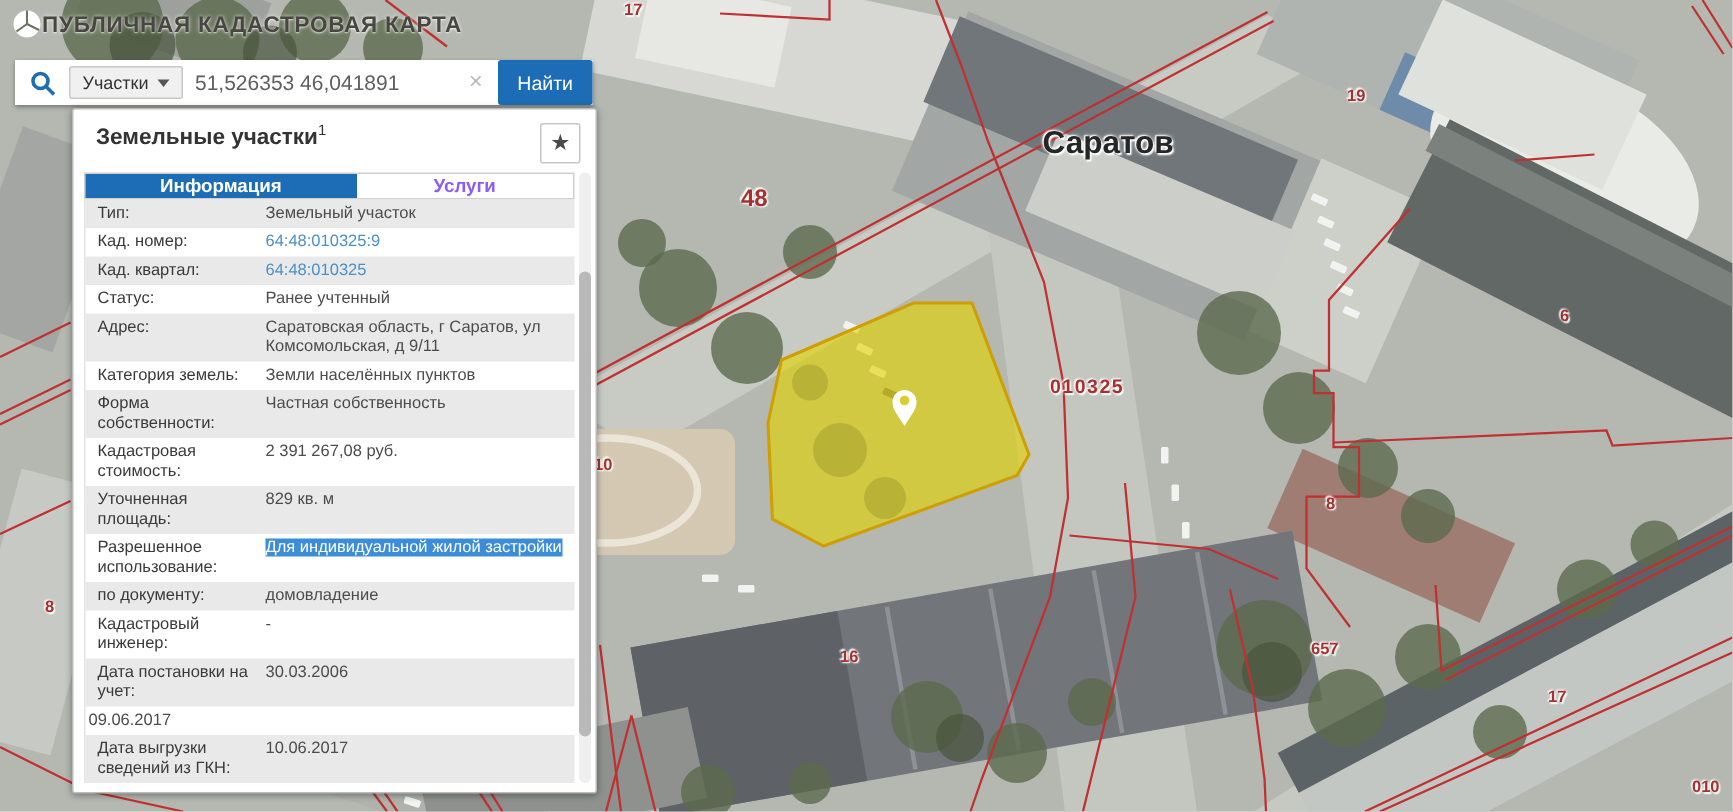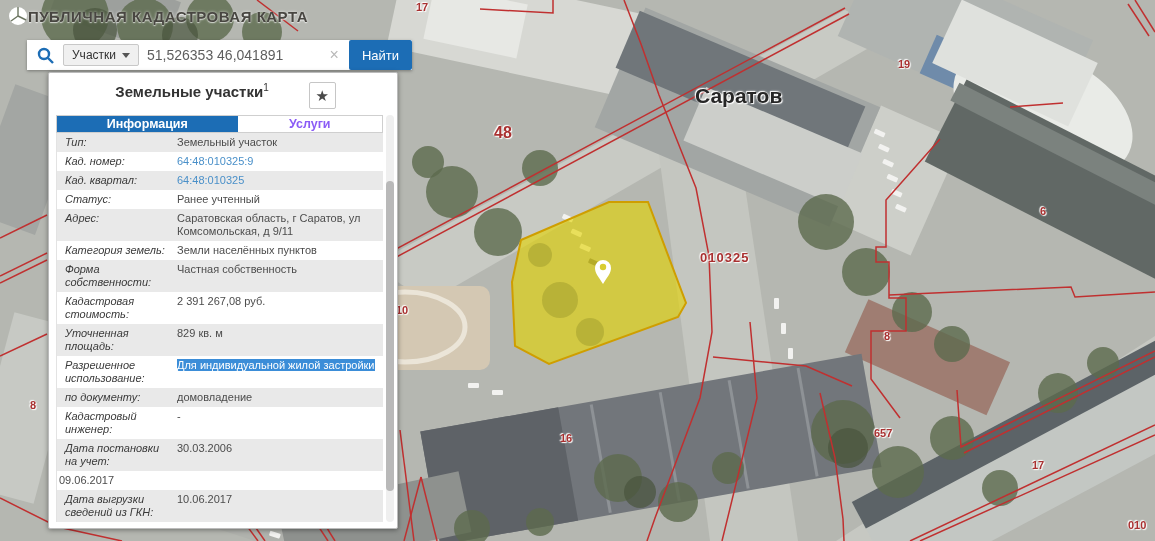--- a/index.html
+++ b/index.html
@@ -15,49 +15,49 @@
   .lbl-kv { font-size:13px; letter-spacing:1px; }
   .lbl-city { position:absolute; color:#262626; font-size:21px; font-weight:bold;
               text-shadow:0 0 3px #fff, 1px 1px 1px #fff, -1px -1px 1px #fff; }
 
   
   #header { position:absolute; left:8px; top:6px; display:flex; align-items:center; gap:0; }
   #header .title { font-size:15px; font-weight:bold; letter-spacing:.5px; color:#484641;
                    text-shadow:0 0 3px rgba(255,255,255,.75), 0 1px 1px rgba(255,255,255,.6); }
 
   
-  #searchbar { position:absolute; left:27px; top:40px; width:385px; height:30px; background:#fff;
+  #searchbar { position:absolute; left:10px; top:40px; width:385px; height:30px; background:#fff;
                box-shadow:0 1px 3px rgba(0,0,0,.35); display:flex; align-items:center; }
   #search-icon { width:36px; display:flex; justify-content:center; align-items:center; flex:none; cursor:pointer; }
   .dropdown { flex:none; height:22px; margin-right:8px; background:#f0f0f0; border:1px solid #c8c8c8;
               border-radius:2px; display:flex; align-items:center; gap:6px; padding:0 8px; font-size:12px; color:#333; cursor:pointer; }
   .caret { width:0; height:0; border-left:4px solid transparent; border-right:4px solid transparent; border-top:5px solid #555; }
   #search-input { flex:1; border:none; outline:none; font-size:14px; color:#5e5e5e; font-family:"Liberation Sans",sans-serif; min-width:0; }
   #clear-btn { flex:none; color:#b9b9b9; font-size:16px; padding:0 10px; cursor:pointer; }
   #find-btn { flex:none; height:30px; padding:0 13px; background:#1c6db5; color:#fff; border:none;
               font-size:13px; border-radius:2px; cursor:pointer; font-family:"Liberation Sans",sans-serif; }
 
   
   #panel { position:absolute; left:48px; top:72px; width:350px; background:#fff; border:1px solid #bbb;
            border-radius:2px; box-shadow:0 1px 5px rgba(0,0,0,.4); padding-bottom:6px; }
-  #panel-head { display:flex; align-items:flex-start; justify-content:center; padding:9px 10px 6px 15px;gap:40px; }
+  #panel-head { display:flex; align-items:flex-start; justify-content:space-between; padding:9px 10px 6px 15px;gap:40px; }
   #panel-title { font-size:15px; font-weight:bold; color:#333; }
   #panel-title sup { font-size:10px; font-weight:normal; }
   #fav-btn { width:27px; height:27px; border:1px solid #c6c6c6; border-radius:2px; background:#fff;
              color:#4a4a4a; font-size:15px; line-height:25px; text-align:center; cursor:pointer; }
   #panel-body { margin:0 14px 0 7px; position:relative; }
   #tabs { display:flex; border:1px solid #cfcfcf; }
   .tab { height:16px; display:flex; align-items:center; justify-content:center; font-size:12.5px;
          font-weight:bold; cursor:pointer; }
   .tab.active { background:#1c6db5; color:#fff; flex:1.25; }
   .tab.inactive { background:#fff; color:#8b5cf6; flex:1; }
   #rows { border-left:1px solid #e3e3e3; }
   .row { display:flex; font-size:11px; line-height:13px; padding:2px 0; }
   .row:nth-child(odd) { background:#e9e9e9; }
-  .row .lab { flex:none; width:118px; padding:1px 4px 1px 8px; color:#3a3a3a;font-style:italic; }
+  .row .lab { flex:none; width:118px; padding:1px 4px 1px 8px; color:#3a3a3a; }
   .row .val { flex:1; padding:1px 6px 1px 2px; color:#4c4c4c; }
   .row .val.link { color:#4a90c9; cursor:pointer; }
   .row .val.hl span { background:#3b8dd8; color:#fff; }
   
   #scroll-track { position:absolute; right:-11px; top:0; width:8px; height:100%; background:#efefef; border-radius:4px; cursor:pointer; }
   #scroll-thumb { position:absolute; left:0; top:66px; width:8px; height:310px; background:#b9b9b9; border-radius:4px; cursor:pointer; }
 </style>
 </head>
 <body>
 

